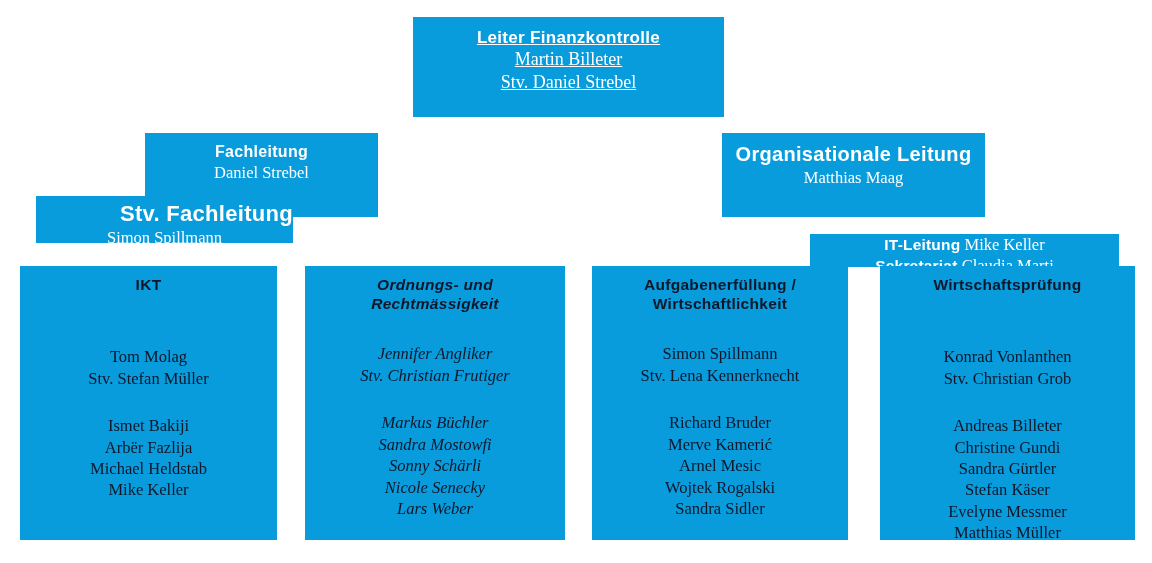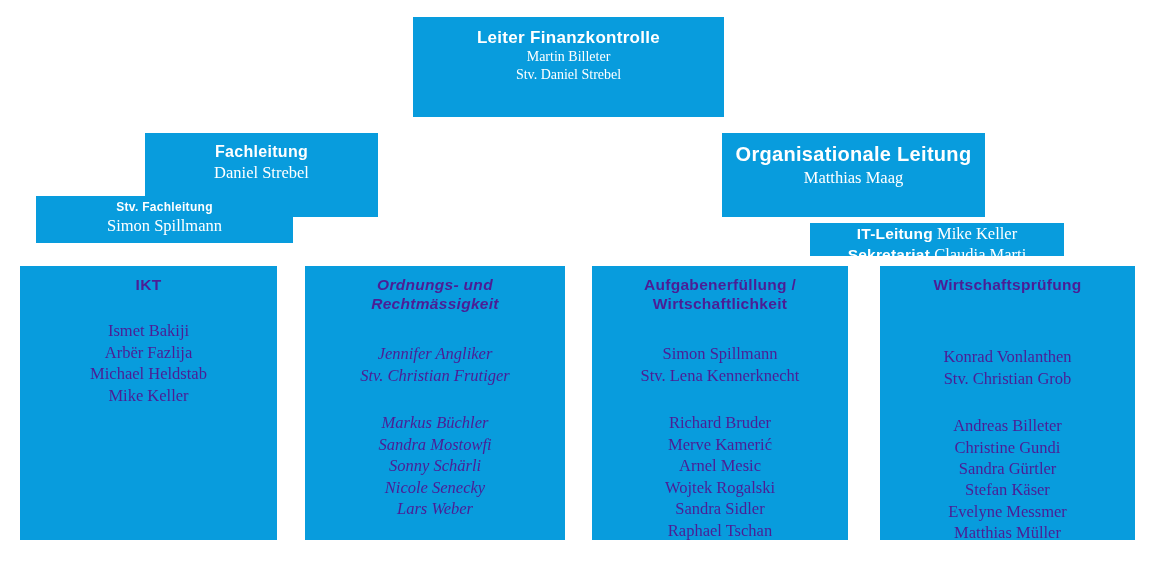--- a/index.html
+++ b/index.html
@@ -39,53 +39,54 @@
     font-family: "Liberation Serif", "DejaVu Serif", serif;
     font-weight: normal;
     line-height: 1.30;
   }
 
   
   #box-leiter {
     left: 413px;  top: 17px;
     width: 311px; height: 100px;
     padding-top: 10px;
+    text-decoration: underline;
   }
   #box-leiter .title { font-size: 17px; }
-  #box-leiter .name  { font-size: 14px; }
+  #box-leiter .name  { font-size: 18px; }
 
   
   #box-fachleitung {
     left: 145px; top: 133px;
     width: 233px; height: 84px;
     padding-top: 9px;
   }
   #box-fachleitung .title { font-size: 16px; }
   #box-fachleitung .name  { font-size: 16.5px; }
 
   #box-stv-fachleitung {
     left: 36px;  top: 196px;
     width: 257px; height: 47px;
     padding-top: 4px;
   }
-  #box-stv-fachleitung .title { font-size: 12px; }
+  #box-stv-fachleitung .title { font-size: 22px; text-align: right; }
   #box-stv-fachleitung .name  { font-size: 16.5px; }
 
   
   #box-org-leitung {
     left: 722px; top: 133px;
     width: 263px; height: 84px;
     padding-top: 9px;
   }
   #box-org-leitung .title { font-size: 20px; }
   #box-org-leitung .name  { font-size: 16.5px; }
 
   #box-it-sekretariat {
-    left: 810px; top: 223px;
-    width: 254px; height: 33px;
+    left: 810px; top: 234px;
+    width: 309px; height: 33px;
     padding-top: 0px;
   }
   #box-it-sekretariat .line { font-size: 16.5px; line-height: 1.28; }
   #box-it-sekretariat .lbl {
     font-family: "Liberation Sans", "DejaVu Sans", sans-serif;
     font-weight: bold;
     font-size: 15.5px;
     letter-spacing: 0.2px;
   }
   #box-it-sekretariat .val {
@@ -93,21 +94,21 @@
     font-size: 16.5px;
   }
 
   
   .col {
     position: absolute;
     top: 266px;
     height: 274px;
     padding: 9px 6px 0 6px;
     background: #089cdd;
-    color: #4c1d95;
+    color: #0f172a;
     text-align: center;
   }
   #col-1 { left: 20px;  width: 257px; }
   #col-2 { left: 305px; width: 260px; font-style: italic; }
   #col-3 { left: 592px; width: 256px; }
   #col-4 { left: 880px; width: 255px; }
 
   .col .col-title { font-size: 15.5px; }
   .col .leads, .col .members { font-size: 16.5px; }
   .col .leads  { margin-top: 38px; }
@@ -160,20 +161,24 @@
     <div class="line">
       <span class="lbl">Sekretariat</span>
       <span class="val">Claudia Marti</span>
     </div>
   </div>
 
   <div class="col col-1" id="col-1">
     <div class="col-title title">
       <span class="ln">IKT</span>
     </div>
+    <div class="leads name">
+      <span class="ln">Tom Molag</span>
+      <span class="ln">Stv. Stefan Müller</span>
+    </div>
     <div class="members name">
       <span class="ln">Ismet Bakiji</span>
       <span class="ln">Arbër Fazlija</span>
       <span class="ln">Michael Heldstab</span>
       <span class="ln">Mike Keller</span>
     </div>
   </div>
 
   <div class="col col-2" id="col-2">
     <div class="col-title title">
@@ -201,21 +206,20 @@
     <div class="leads name">
       <span class="ln">Simon Spillmann</span>
       <span class="ln">Stv. Lena Kennerknecht</span>
     </div>
     <div class="members name">
       <span class="ln">Richard Bruder</span>
       <span class="ln">Merve Kamerić</span>
       <span class="ln">Arnel Mesic</span>
       <span class="ln">Wojtek Rogalski</span>
       <span class="ln">Sandra Sidler</span>
-      <span class="ln">Raphael Tschan</span>
     </div>
   </div>
 
   <div class="col col-4" id="col-4">
     <div class="col-title title">
       <span class="ln">Wirtschaftsprüfung</span>
     </div>
     <div class="leads name">
       <span class="ln">Konrad Vonlanthen</span>
       <span class="ln">Stv. Christian Grob</span>

